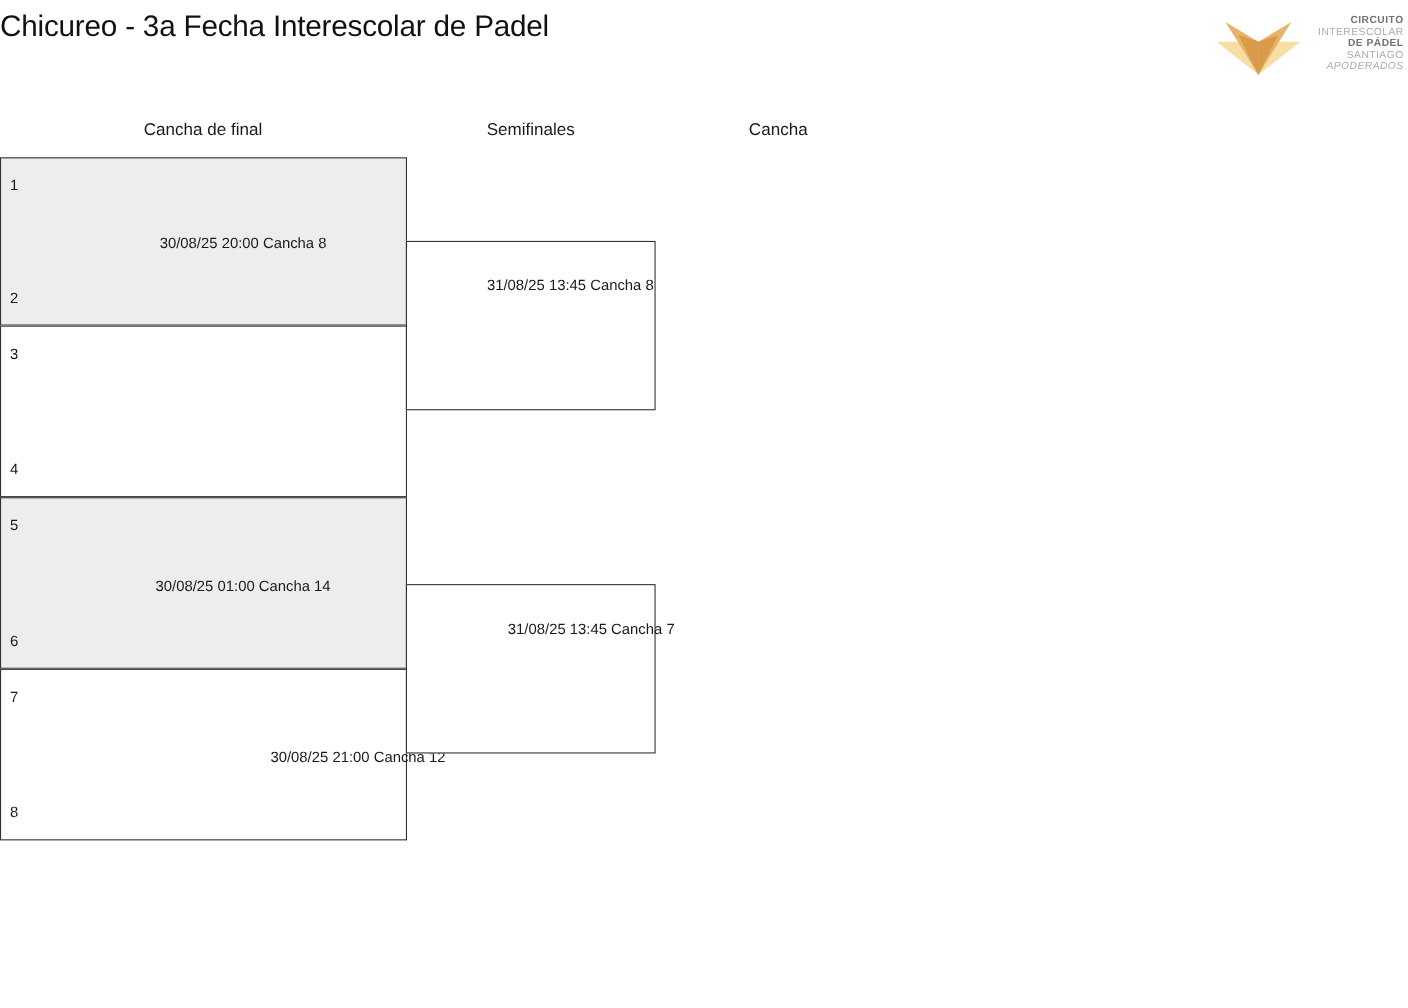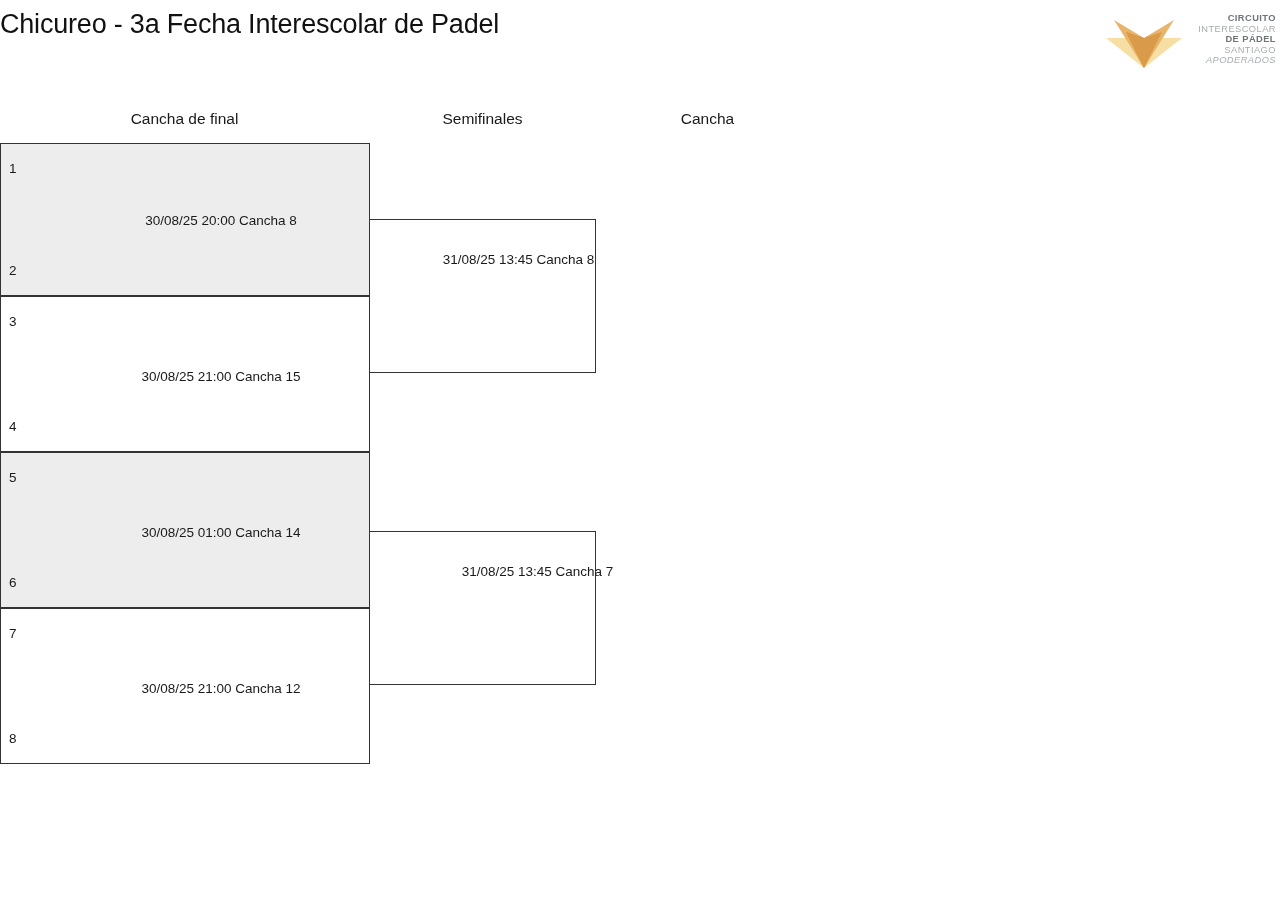--- a/index.html
+++ b/index.html
@@ -149,33 +149,32 @@
 
   <div class="match shaded" style="left:0px; top:143px; width:370px; height:153px;">
     <span class="seed seed-top">1</span>
     <span class="seed seed-bottom">2</span>
     <span class="match-info" style="top:69px;">30/08/25 20:00 Cancha 8</span>
   </div>
 
   <div class="match plain" style="left:0px; top:296px; width:370px; height:156px;">
     <span class="seed seed-top">3</span>
     <span class="seed seed-bottom">4</span>
-    <span class="match-info" style="top:72px;">30/08/25 21:00 Cancha 15</span>
   </div>
 
   <div class="match shaded" style="left:0px; top:452px; width:370px; height:156px;">
     <span class="seed seed-top">5</span>
     <span class="seed seed-bottom">6</span>
     <span class="match-info" style="top:72px;">30/08/25 01:00 Cancha 14</span>
   </div>
 
   <div class="match plain" style="left:0px; top:608px; width:370px; height:156px;">
     <span class="seed seed-top">7</span>
     <span class="seed seed-bottom">8</span>
-    <span class="match-info" style="top:72px;">30/08/25 21:00 Cancha 12</span>
+    <span class="match-info" style="top:72px;text-align:right;">30/08/25 21:00 Cancha 12</span>
   </div>
 
   <div class="match plain" style="left:369px; top:219px; width:227px; height:154px;padding-left:20px;">
     <span class="match-info" style="top:32px;">31/08/25 13:45 Cancha 8</span>
   </div>
 
   <div class="match plain" style="left:369px; top:531px; width:227px; height:154px;">
     <span class="match-info" style="top:32px;padding-left:19px;">31/08/25 13:45 Cancha 7</span>
   </div>
 

